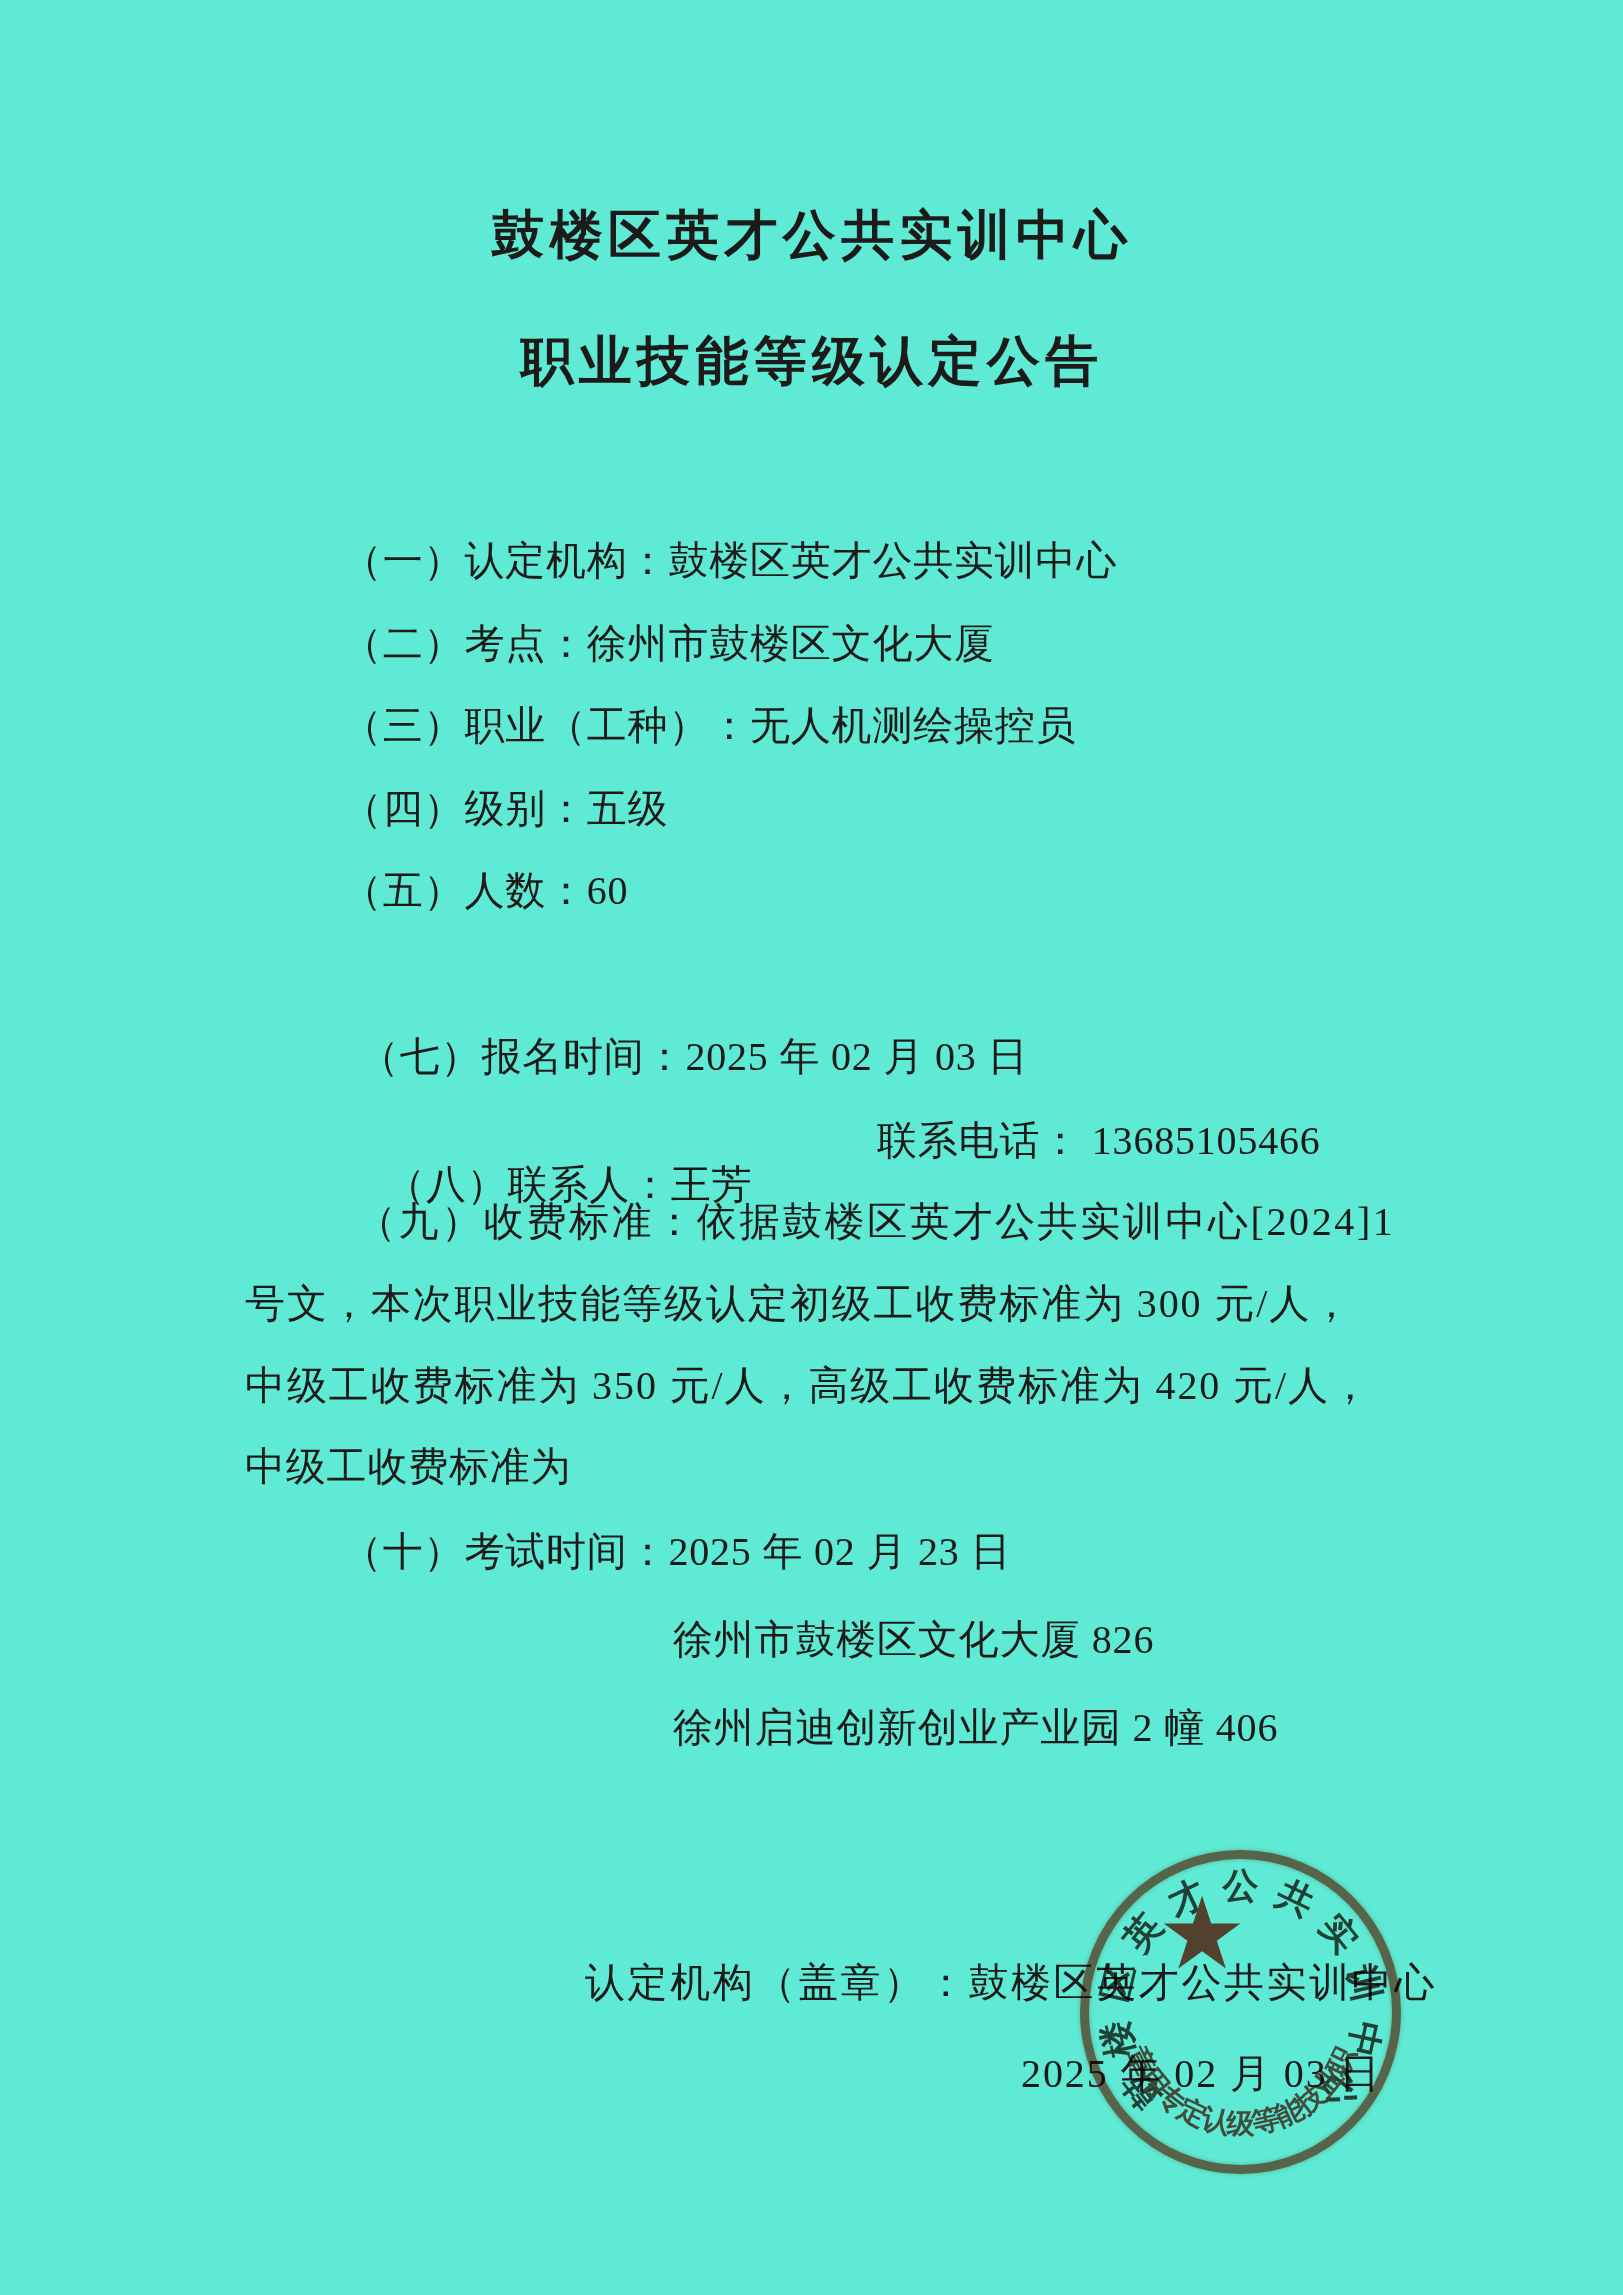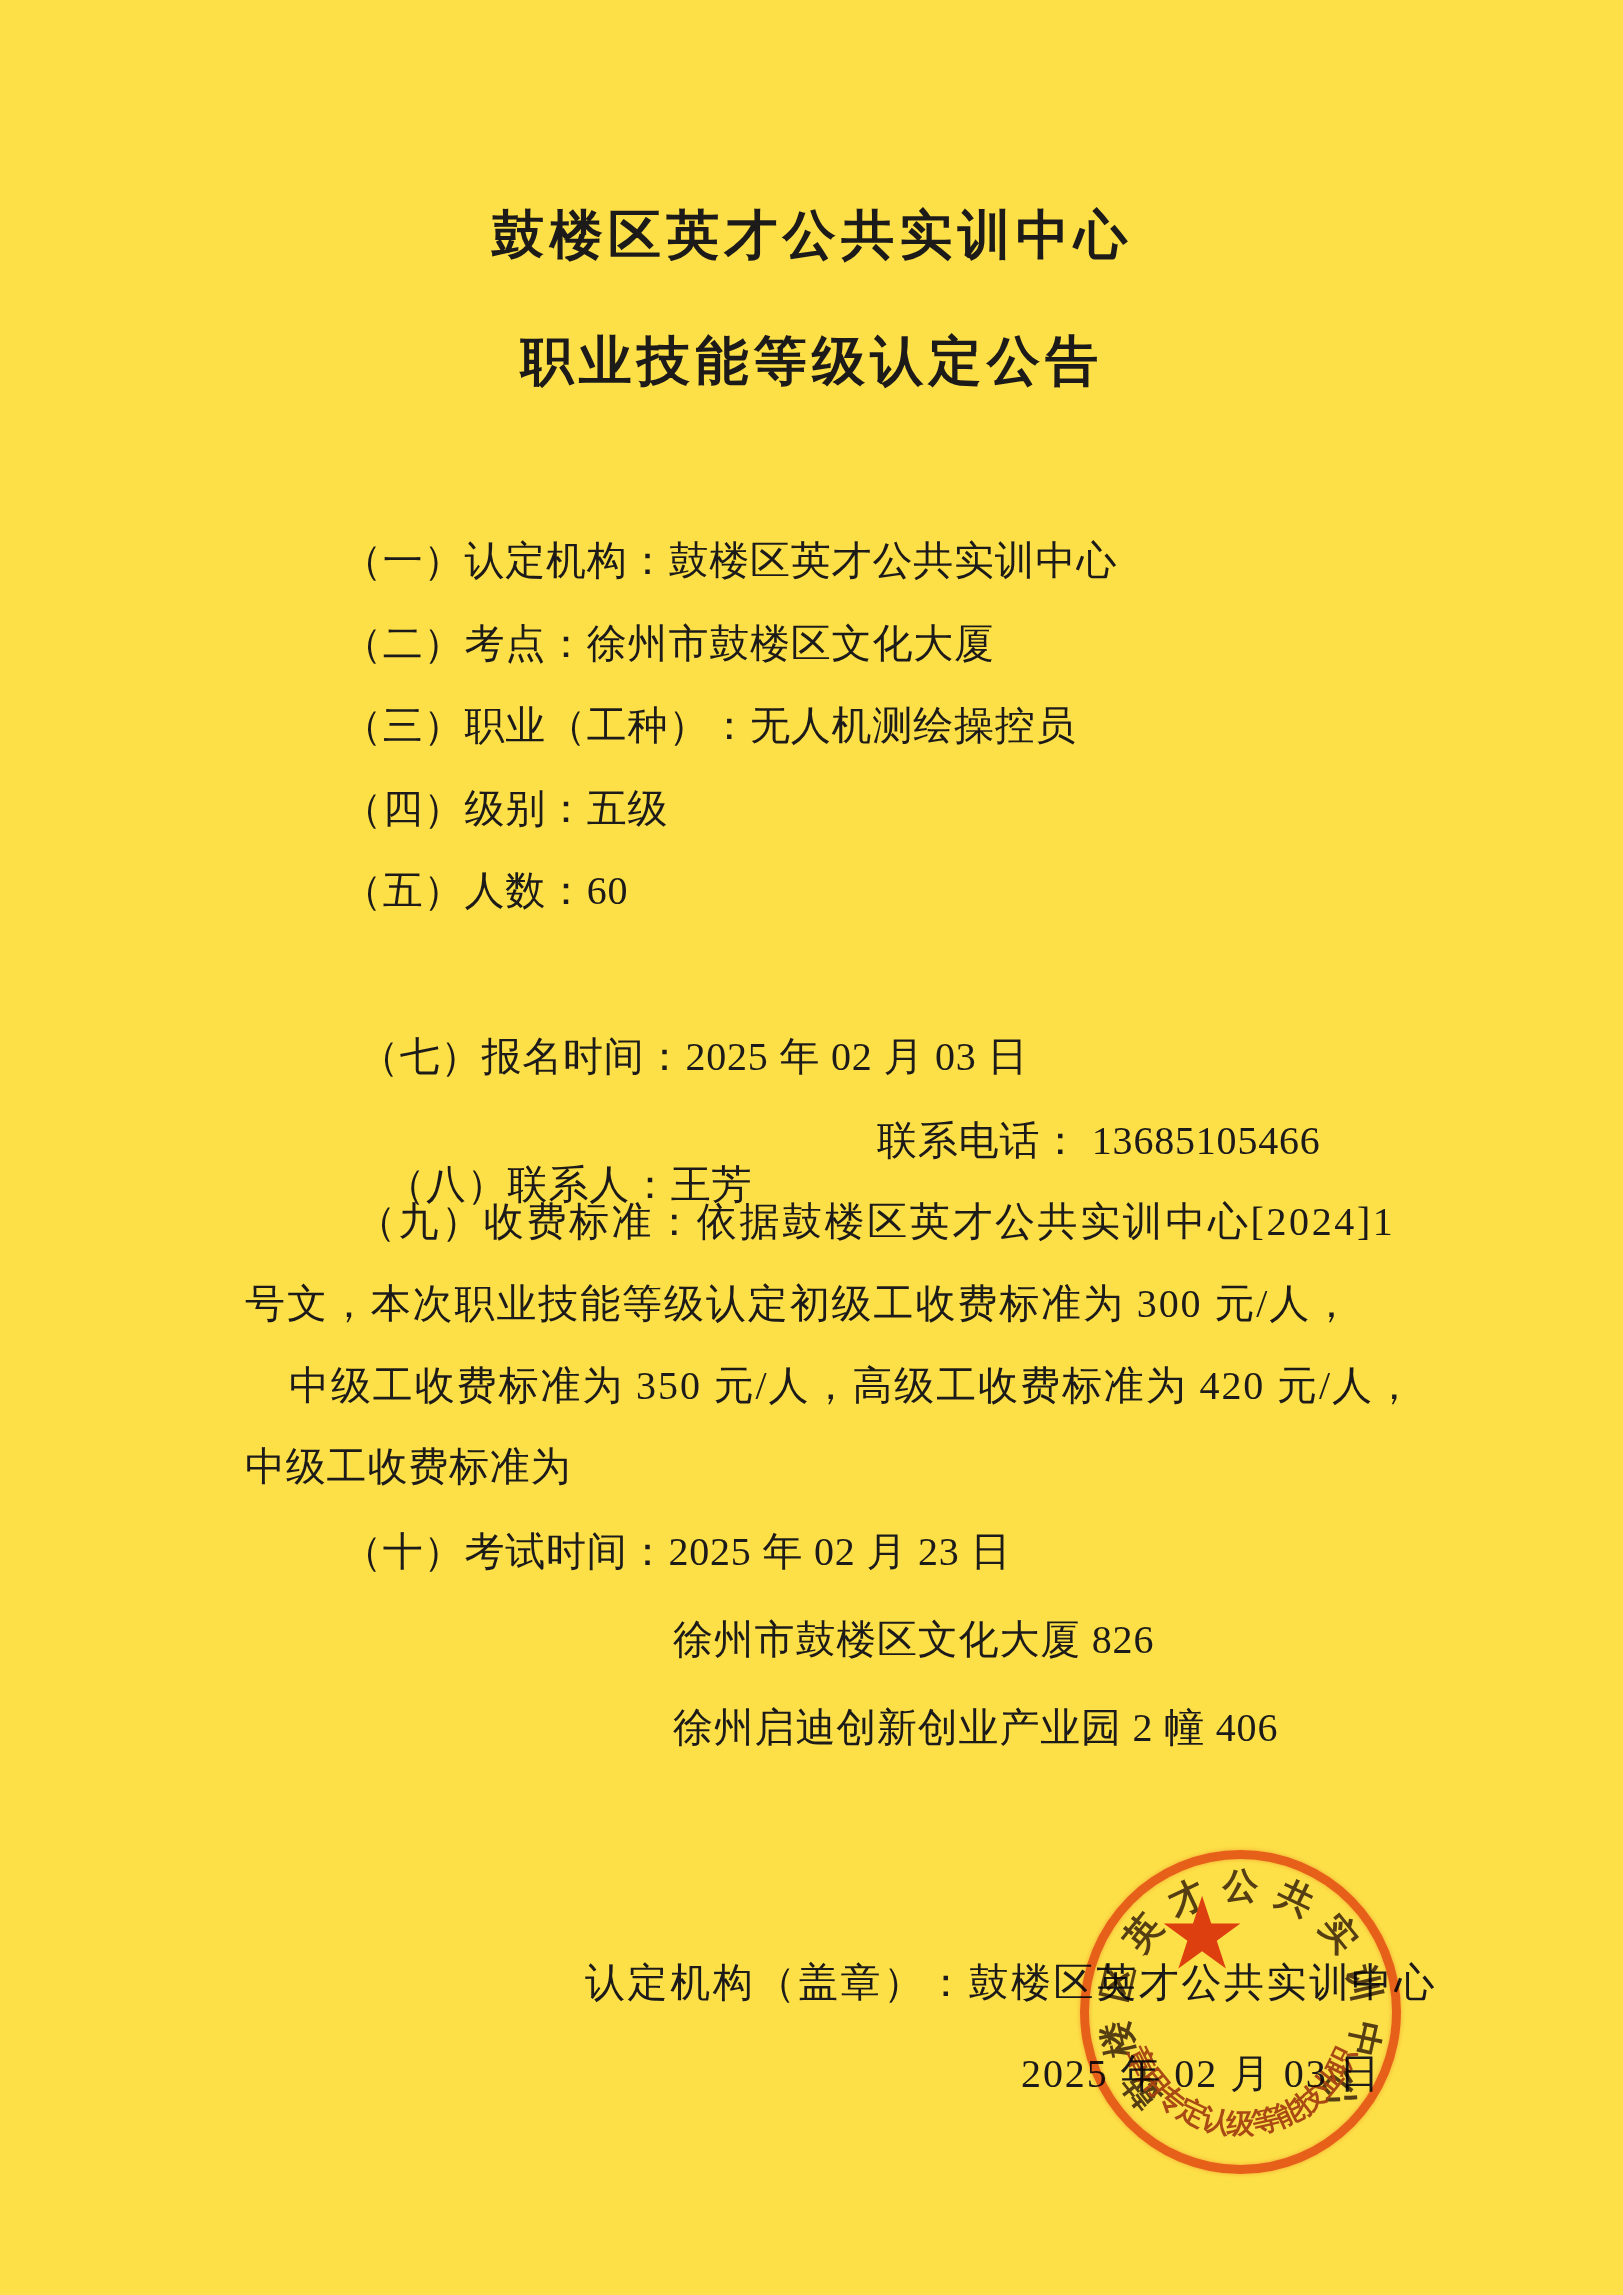--- a/index.html
+++ b/index.html
@@ -1,19 +1,19 @@
 <!DOCTYPE html>
 <html style="font-size:12px"><head>
 <meta charset="utf-8">
 <style>
   html,body{margin:0;padding:0;background:#e8e8e8;}
   .page{
     position:relative;
     width:1624px;height:2295px;
-    background:#fde047;
+    background:#5eead4;
     font-family:"Liberation Serif","DejaVu Serif",serif;
     color:#1d1b1a;
     overflow:hidden;
   }
   .title{
     position:absolute;left:0;width:1624px;
     text-align:center;
     font-size:53px;font-weight:bold;
     letter-spacing:5.3px;
     line-height:64px;
@@ -34,21 +34,21 @@
   .i2{left:342px;top:622px;}
   .i3{left:342px;top:704px;}
   .i4{left:342px;top:787px;}
   .i5{left:342px;top:869px;}
   .i6{left:342px;top:951px;}
   .i7{left:328px;top:1035px;margin-left:31px;}
   .i8{left:342px;top:1119px;}
   .i8b{position:absolute;left:535px;top:0px;}
   .i9l1{left:356px;top:1200px;}
   .i9l2{left:245px;top:1282px;}
-  .i9l3{left:245px;top:1364px;margin-left:44px;}
+  .i9l3{left:245px;top:1364px;}
   .i9l4{left:245px;top:1445px;}
   .i10{left:342px;top:1530px;}
   .addr1{left:673px;top:1618px;}
   .addr2{left:673px;top:1706px;}
   .sig{left:537px;top:1961px;margin-left:48px;}
   .sigdate{left:1021px;top:2052px;}
 
   
   .stamp{
     position:absolute;

